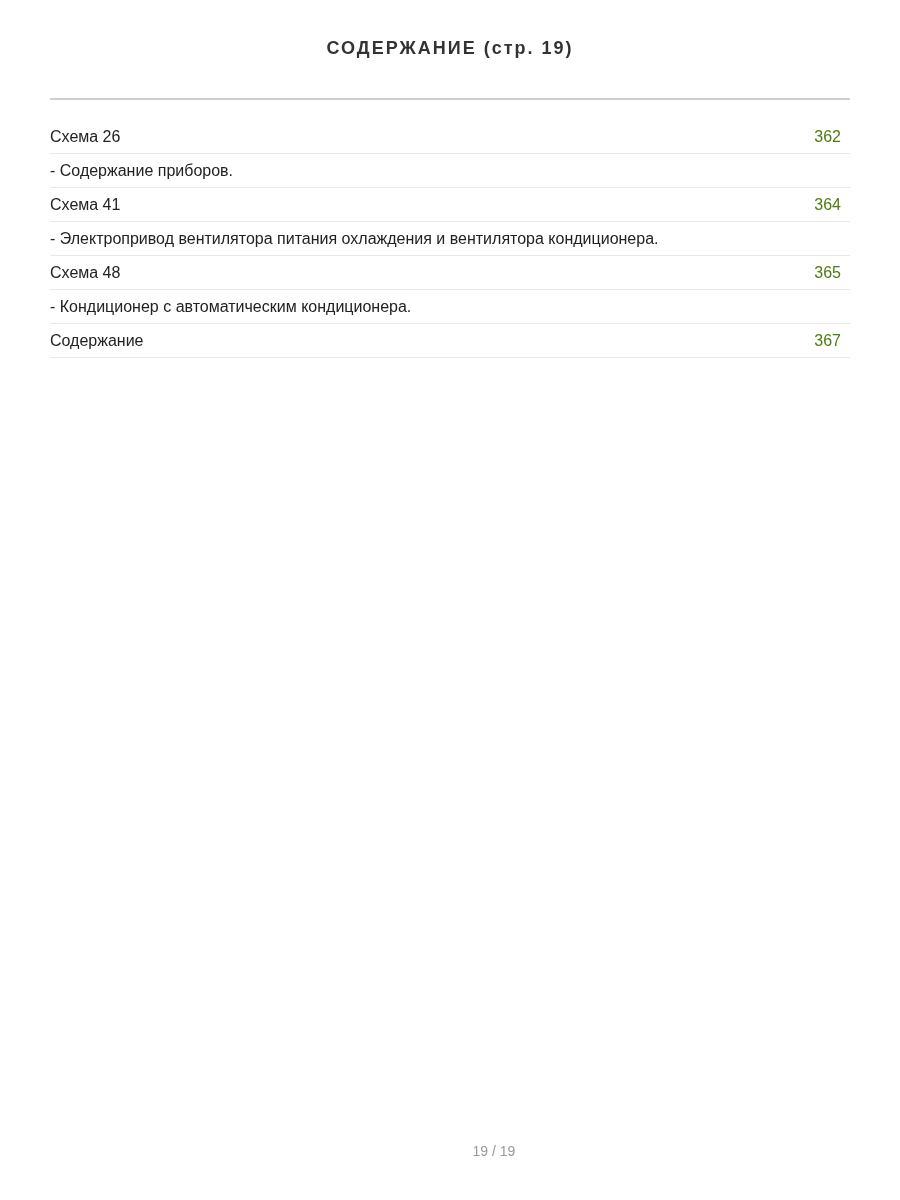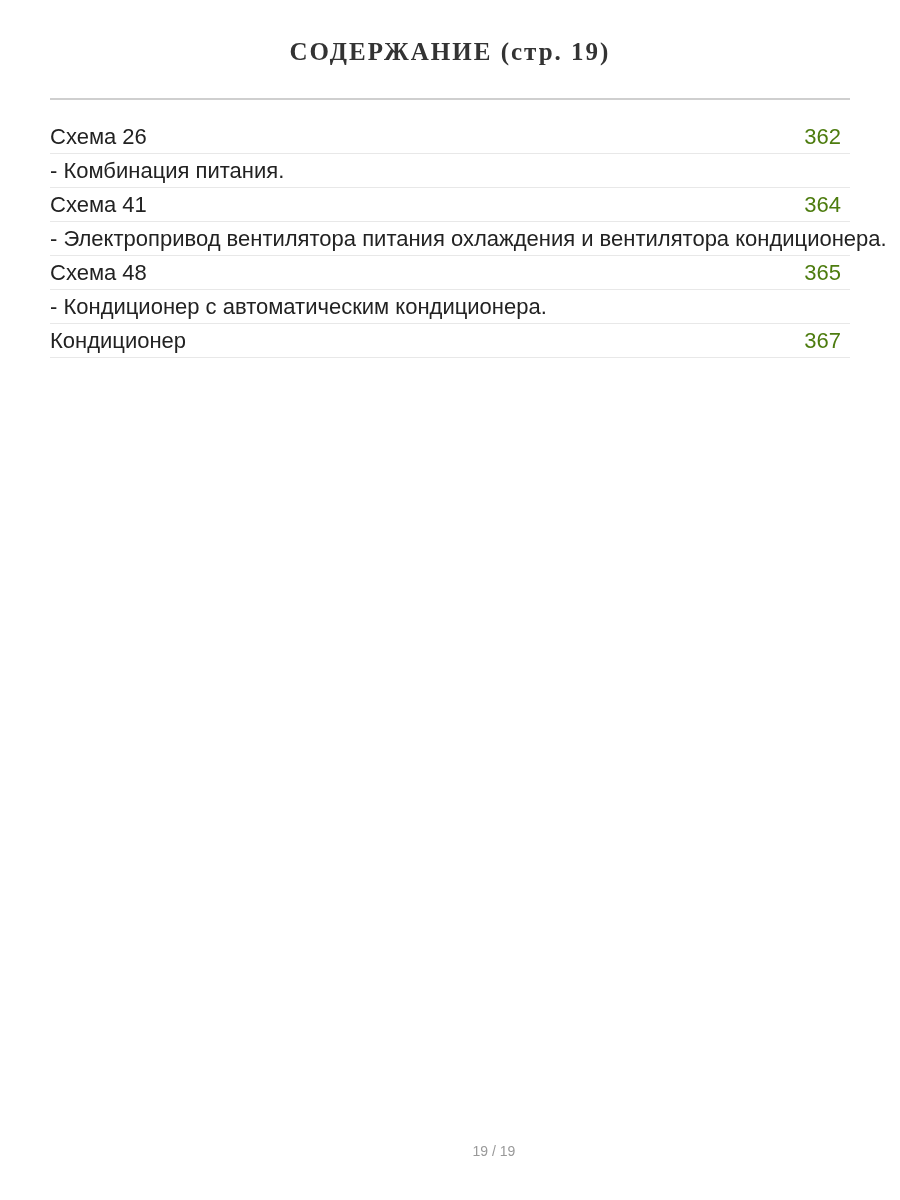--- a/index.html
+++ b/index.html
@@ -14,26 +14,25 @@
       font-family: "Liberation Sans", "DejaVu Sans", sans-serif;
       color: #222222;
       overflow: hidden;
     }
     .page-title {
       position: absolute;
       top: 38px;
       left: 0;
       width: 900px;
       text-align: center;
-      font-size: 25px;
+      font-size: 18px;
       font-weight: bold;
       letter-spacing: 2px;
       color: #333333;
       margin: 0;
-      font-family: Liberation Serif, serif;
     }
     .title-rule {
       position: absolute;
       top: 98px;
       left: 50px;
       width: 800px;
       height: 2px;
       background: #cfcfcf;
     }
     .toc-list {
@@ -44,21 +43,21 @@
       margin: 0;
       padding: 0;
       list-style: none;
     }
     .toc-row {
       display: flex;
       justify-content: space-between;
       align-items: center;
       height: 33px;
       border-bottom: 1px solid #e8e8e8;
-      font-size: 22px;
+      font-size: 16px;
       line-height: 33px;
     }
     .toc-label {
       color: #222222;
       white-space: nowrap;
     }
     .toc-page {
       color: #4d7c0f;
       padding-right: 9px;
     }
@@ -78,38 +77,38 @@
 
 <h1 class="page-title">СОДЕРЖАНИЕ (стр. 19)</h1>
 <div class="title-rule"></div>
 
 <ul class="toc-list">
   <li class="toc-row">
     <span class="toc-label">Схема 26</span>
     <span class="toc-page">362</span>
   </li>
   <li class="toc-row">
-    <span class="toc-label">- Комбинация питания.</span>
+    <span class="toc-label">- Содержание приборов.</span>
     <span class="toc-page"></span>
   </li>
   <li class="toc-row">
     <span class="toc-label">Схема 41</span>
     <span class="toc-page">364</span>
   </li>
   <li class="toc-row">
     <span class="toc-label">- Электропривод вентилятора питания охлаждения и вентилятора кондиционера.</span>
     <span class="toc-page"></span>
   </li>
   <li class="toc-row">
     <span class="toc-label">Схема 48</span>
     <span class="toc-page">365</span>
   </li>
   <li class="toc-row">
     <span class="toc-label">- Кондиционер с автоматическим кондиционера.</span>
     <span class="toc-page"></span>
   </li>
   <li class="toc-row">
-    <span class="toc-label">Кондиционер</span>
+    <span class="toc-label">Содержание</span>
     <span class="toc-page">367</span>
   </li>
 </ul>
 
 <div class="page-footer">19 / 19</div>
 
 </body></html>

